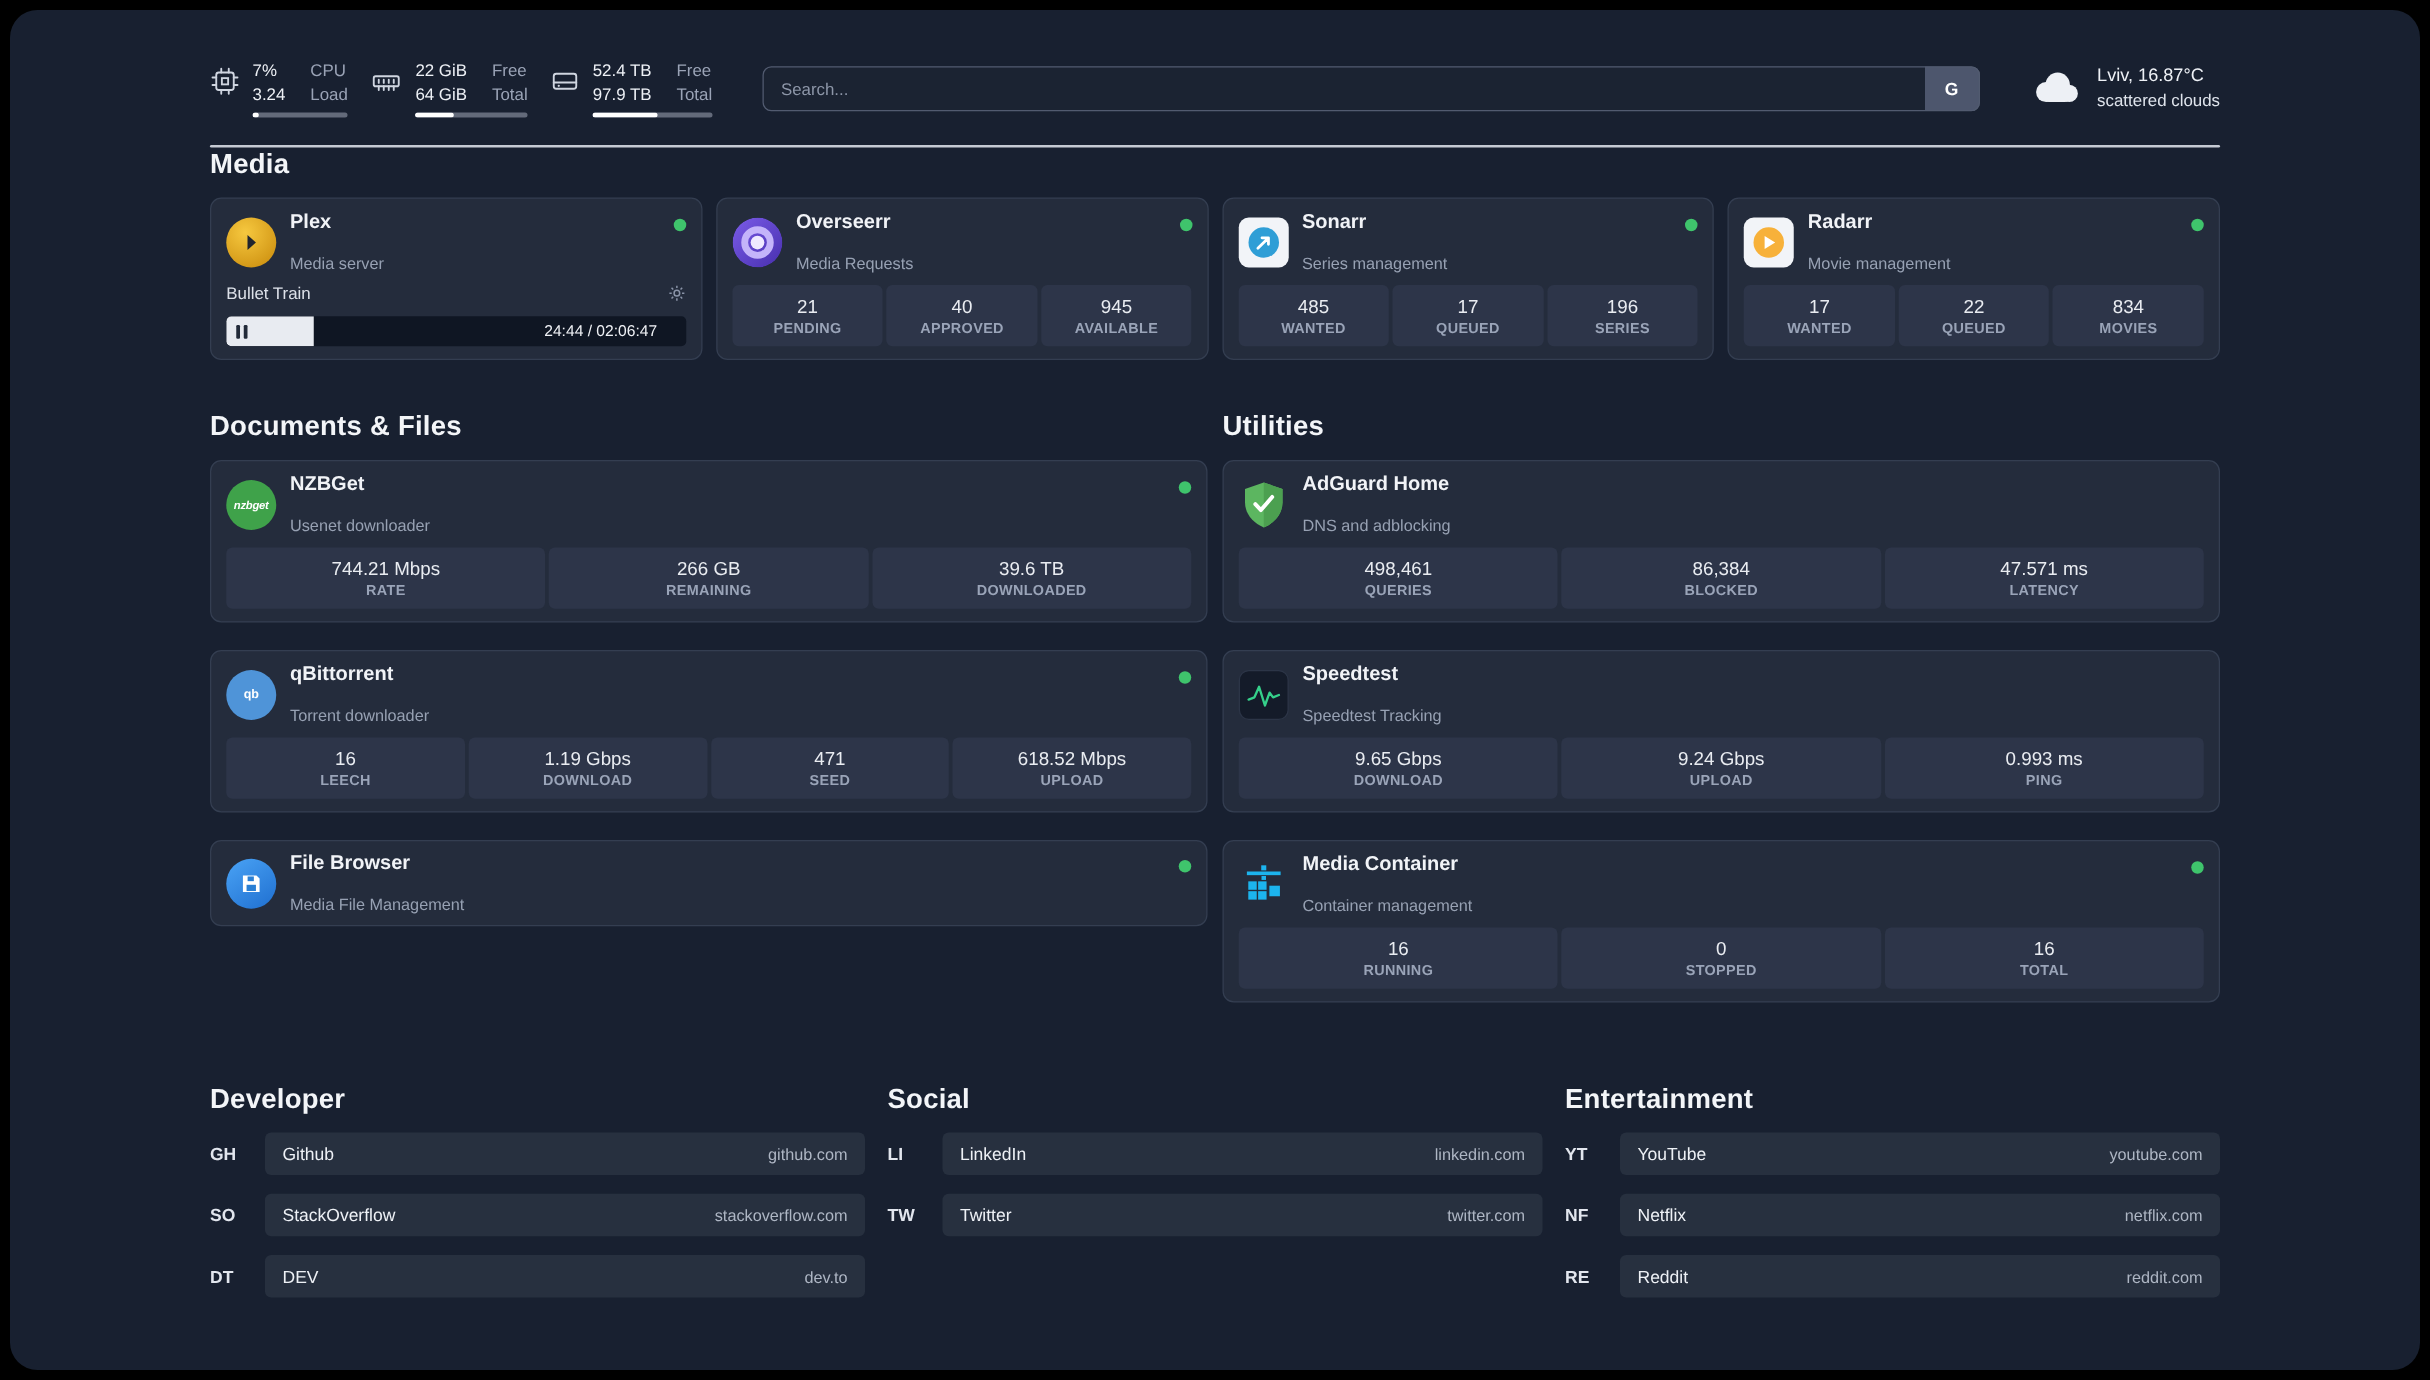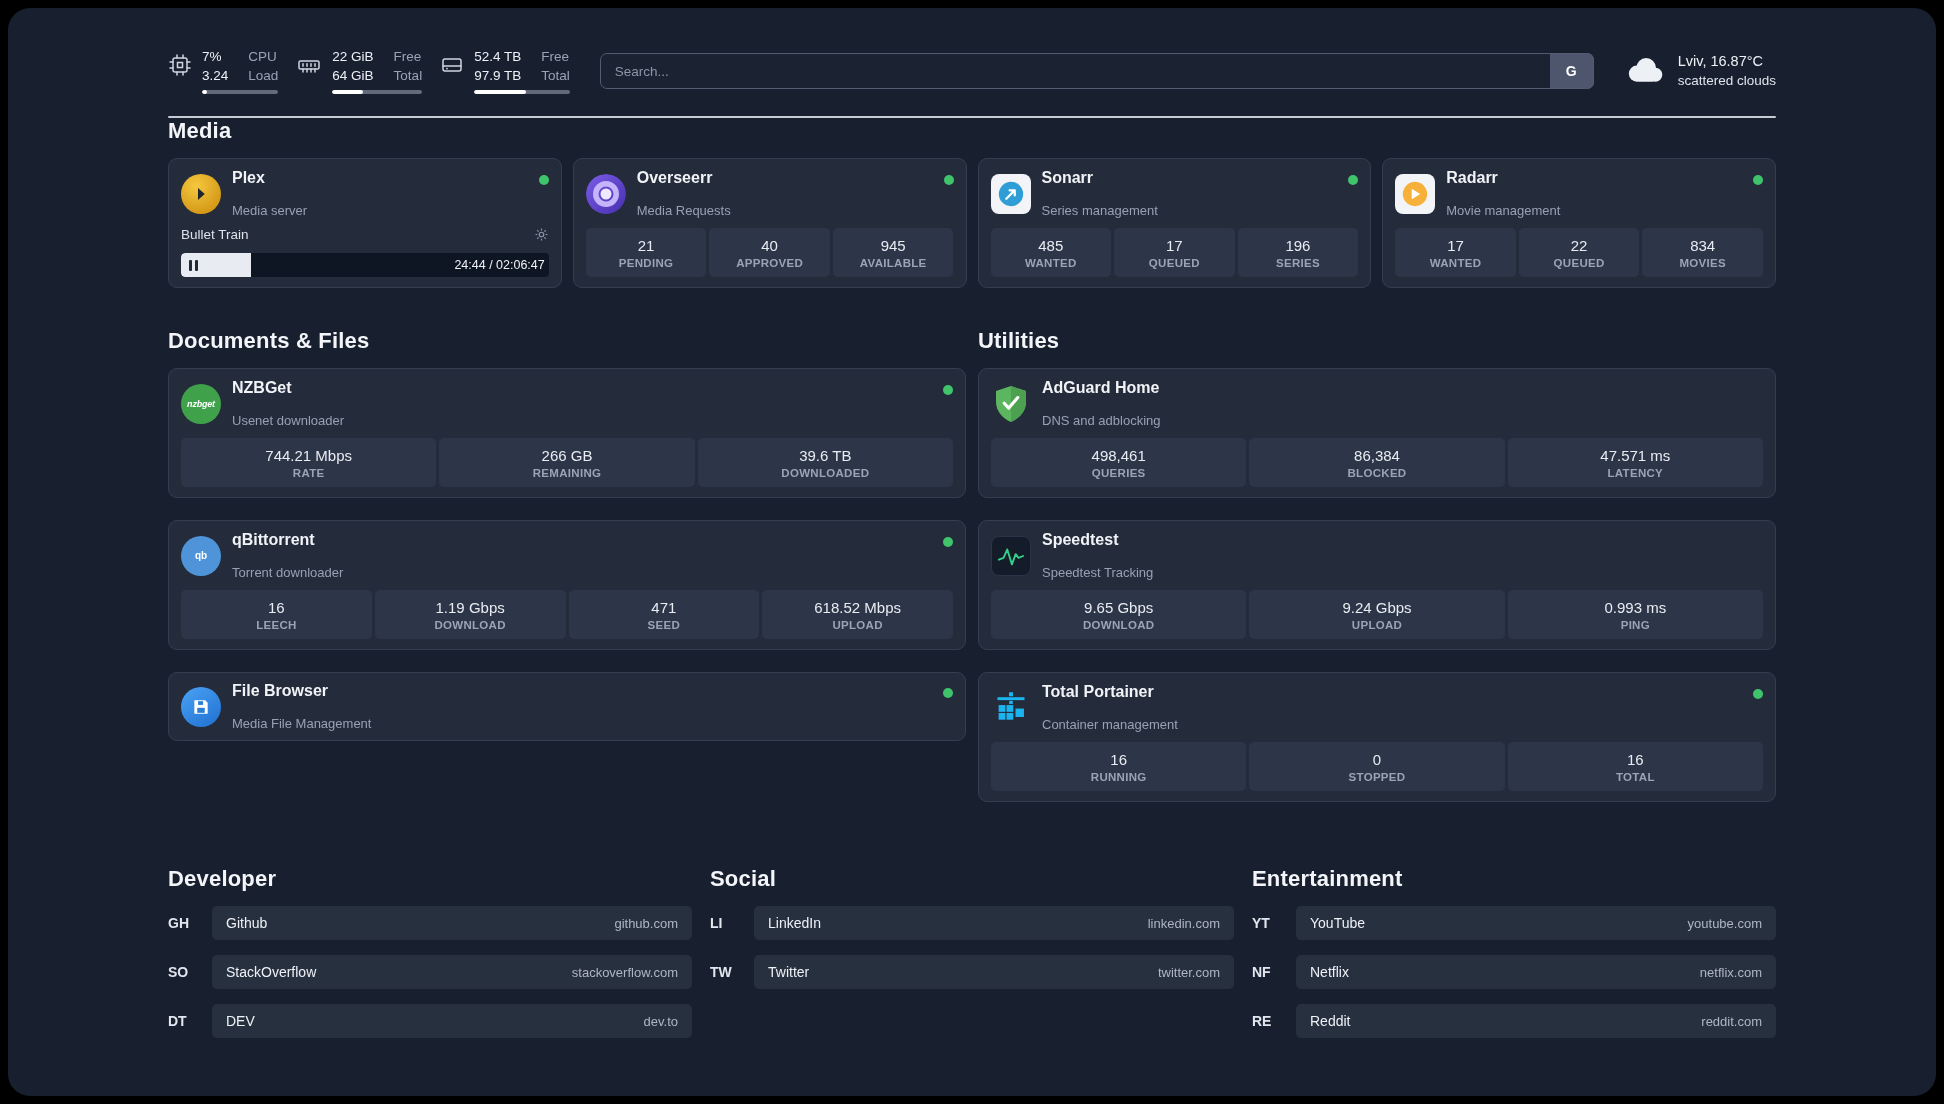--- a/index.html
+++ b/index.html
@@ -12,21 +12,21 @@
   .widget{display:flex;gap:10px;align-items:flex-start}
   .w-icon{margin-top:5px;display:inline-flex}
   .w-body{display:flex;flex-direction:column}
   .w-rows{display:flex;gap:20px}
   .w-col{display:flex;flex-direction:column;font-size:13.5px;line-height:1.35;white-space:nowrap}
   .vals{color:#eef1f6}
   .labs{color:#9aa3b6}
   .w-bar{margin-top:5px;height:4px;background:rgba(190,198,212,.45);border-radius:2px;overflow:hidden}
   .w-fill{height:100%;background:#ffffff;border-radius:2px}
 
-  .searchwrap{flex:1;margin:0 30px;position:relative}
+  .searchwrap{flex:1;margin:0 40px;position:relative}
   .searchwrap input{width:100%;height:36px;background:#1b2332;border:1.5px solid #525b70;border-radius:7px;color:#dfe3ea;font-size:13.5px;padding:0 58px 0 14px;outline:none;font-family:inherit}
   .searchwrap input::placeholder{color:#8d96a8}
   .gbtn{position:absolute;right:0;top:0;height:36px;width:44px;border:1.5px solid #525b70;border-left:none;border-radius:0 7px 7px 0;background:#4d566d;color:#fff;font-size:14px;font-weight:700;font-family:inherit;cursor:pointer}
 
   .weather{display:flex;align-items:center;gap:12px}
   .wx{display:flex;flex-direction:column;line-height:1.4}
   .wx-loc{font-size:14.5px;color:#eef1f6}
   .wx-cond{font-size:13.5px;color:#dfe4ec}
 
   .divider{margin:16px 160px 0;height:2px;background:#d8dde5;opacity:.9;border-radius:1px}
@@ -64,21 +64,21 @@
   .sl{font-size:11.5px;font-weight:700;color:#9aa4b8;margin-top:3px;letter-spacing:.3px}
 
   
   .np-row{display:flex;align-items:center;margin-top:9px}
   .np-title{font-size:13.5px;color:#dde1e9}
   .gear{margin-left:auto;display:inline-flex;cursor:pointer}
   .player{position:relative;margin-top:auto;height:24px;background:#0f1623;border-radius:4px;overflow:hidden}
   .p-fill{height:100%;background:#e8ebf1;border-radius:4px 0 0 4px;display:flex;align-items:center;padding-left:8px}
   .pause{display:inline-flex;gap:2.5px;cursor:pointer}
   .pause i{display:block;width:3px;height:11px;background:#222a39;border-radius:1px}
-  .p-time{position:absolute;right:4px;top:0;line-height:24px;font-size:12.5px;color:#f0f2f6}
+  .p-time{position:absolute;right:23px;top:0;line-height:24px;font-size:12.5px;color:#f0f2f6}
 
   
   .bookmarks{display:grid;grid-template-columns:1fr 1fr 1fr;gap:18px;margin-top:64px}
   .bm-list{display:flex;flex-direction:column;gap:15px;margin-top:14px}
   .bm-row{display:flex;align-items:center;gap:10px}
   .bm-abbr{width:34px;font-size:14px;font-weight:600;color:#e2e6ee;flex-shrink:0}
   .bm-bar{flex:1;height:34px;background:#27303f;border-radius:5px;display:flex;align-items:center;justify-content:space-between;padding:16px 14px;cursor:pointer}
   .bm-name{font-size:14px;color:#eef1f6}
   .bm-url{font-size:13px;color:#aeb6c4}
 </style>
@@ -477,21 +477,21 @@
                     <rect x="4" y="6.4" width="24" height="2.6"></rect>
                     <rect x="14.4" y="9.6" width="3.2" height="2.8"></rect>
                     <rect x="5" y="13.4" width="6" height="6"></rect>
                     <rect x="12" y="13.4" width="6" height="6"></rect>
                     <rect x="5" y="20.4" width="6" height="6"></rect>
                     <rect x="12" y="20.4" width="6" height="6"></rect>
                     <rect x="20" y="16.5" width="7.5" height="7.5"></rect>
                   </svg>
               </span>
               <div class="app-meta">
-                <span class="app-title">Total Portainer</span>
+                <span class="app-title">Media Container</span>
                 <span class="app-sub">Container management</span>
               </div>
               <span class="dot"></span>
             </div>
             <div class="stats">
               <div class="stat">
                   <div class="sv">16</div>
                   <div class="sl">RUNNING</div>
                 </div>
               <div class="stat">

